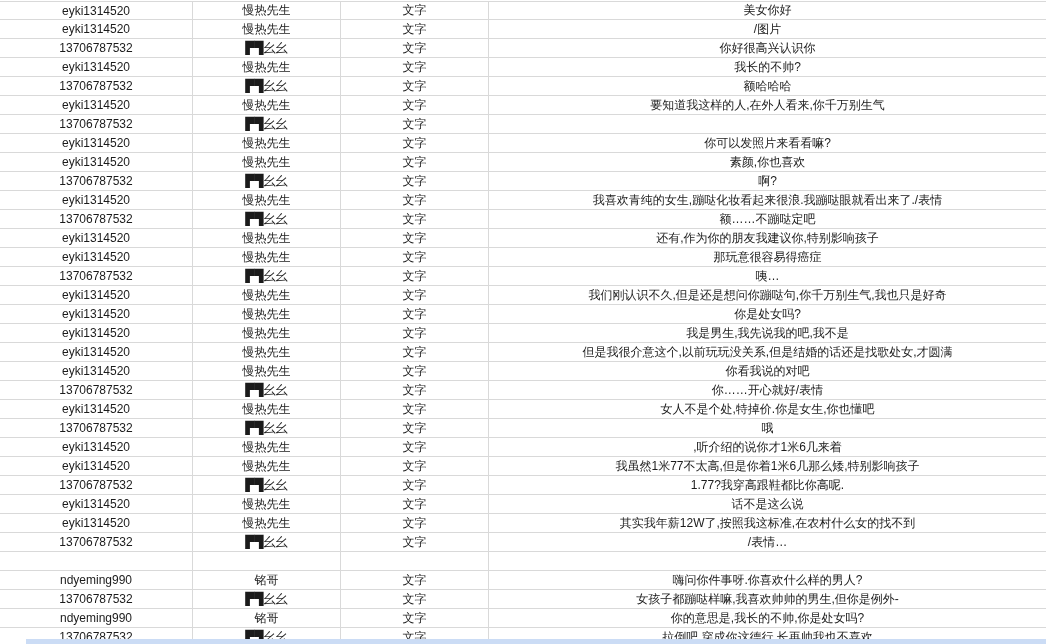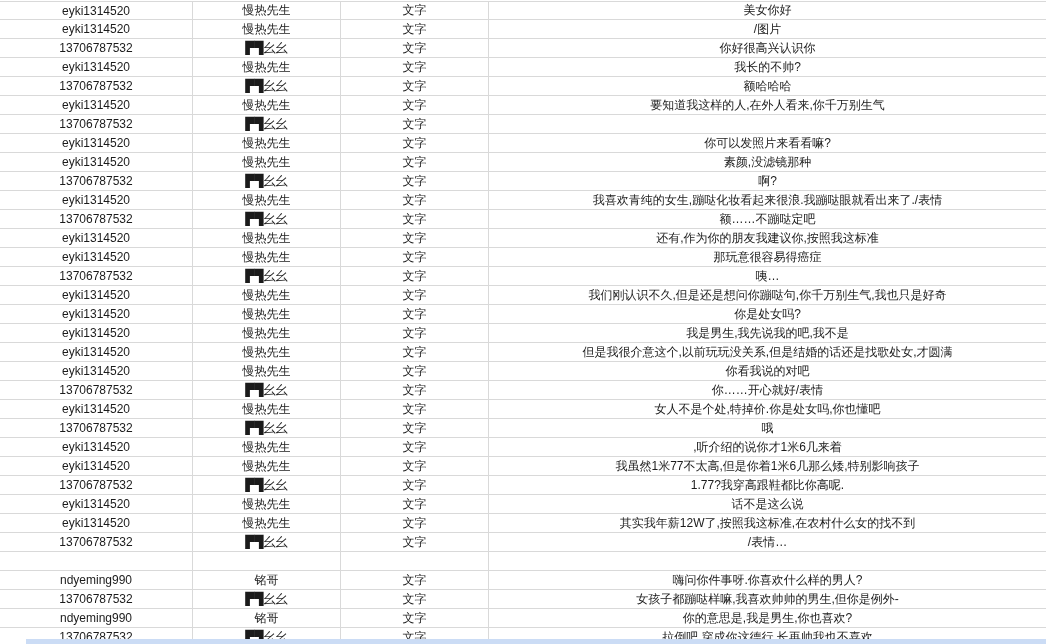--- a/index.html
+++ b/index.html
@@ -97,21 +97,21 @@
     <div class="cell c0">eyki1314520</div>
     <div class="cell c1">慢热先生</div>
     <div class="cell c2">文字</div>
     <div class="cell c3">你可以发照片来看看嘛?</div>
   </div>
 
   <div class="row">
     <div class="cell c0">eyki1314520</div>
     <div class="cell c1">慢热先生</div>
     <div class="cell c2">文字</div>
-    <div class="cell c3">素颜,没滤镜那种</div>
+    <div class="cell c3">素颜,你也喜欢</div>
   </div>
 
   <div class="row">
     <div class="cell c0">13706787532</div>
     <div class="cell c1">▛▜幺幺</div>
     <div class="cell c2">文字</div>
     <div class="cell c3">啊?</div>
   </div>
 
   <div class="row">
@@ -125,21 +125,21 @@
     <div class="cell c0">13706787532</div>
     <div class="cell c1">▛▜幺幺</div>
     <div class="cell c2">文字</div>
     <div class="cell c3">额……不蹦哒定吧</div>
   </div>
 
   <div class="row">
     <div class="cell c0">eyki1314520</div>
     <div class="cell c1">慢热先生</div>
     <div class="cell c2">文字</div>
-    <div class="cell c3">还有,作为你的朋友我建议你,按照我这标准</div>
+    <div class="cell c3">还有,作为你的朋友我建议你,特别影响孩子</div>
   </div>
 
   <div class="row">
     <div class="cell c0">eyki1314520</div>
     <div class="cell c1">慢热先生</div>
     <div class="cell c2">文字</div>
     <div class="cell c3">那玩意很容易得癌症</div>
   </div>
 
   <div class="row">
@@ -188,21 +188,21 @@
     <div class="cell c0">13706787532</div>
     <div class="cell c1">▛▜幺幺</div>
     <div class="cell c2">文字</div>
     <div class="cell c3">你……开心就好/表情</div>
   </div>
 
   <div class="row">
     <div class="cell c0">eyki1314520</div>
     <div class="cell c1">慢热先生</div>
     <div class="cell c2">文字</div>
-    <div class="cell c3">女人不是个处,特掉价.你是处女吗,你也懂吧</div>
+    <div class="cell c3">女人不是个处,特掉价.你是女生,你也懂吧</div>
   </div>
 
   <div class="row">
     <div class="cell c0">13706787532</div>
     <div class="cell c1">▛▜幺幺</div>
     <div class="cell c2">文字</div>
     <div class="cell c3">哦</div>
   </div>
 
   <div class="row">
@@ -265,21 +265,21 @@
     <div class="cell c0">13706787532</div>
     <div class="cell c1">▛▜幺幺</div>
     <div class="cell c2">文字</div>
     <div class="cell c3">女孩子都蹦哒样嘛,我喜欢帅帅的男生,但你是例外-</div>
   </div>
 
   <div class="row">
     <div class="cell c0">ndyeming990</div>
     <div class="cell c1">铭哥</div>
     <div class="cell c2">文字</div>
-    <div class="cell c3">你的意思是,我是男生,你也喜欢?</div>
+    <div class="cell c3">你的意思是,我长的不帅,你是处女吗?</div>
   </div>
 
   <div class="row">
     <div class="cell c0">13706787532</div>
     <div class="cell c1">▛▜幺幺</div>
     <div class="cell c2">文字</div>
     <div class="cell c3">拉倒吧,穿成你这德行,长再帅我也不喜欢</div>
   </div>
 </div>
   <div class="bottom-strip"></div>

